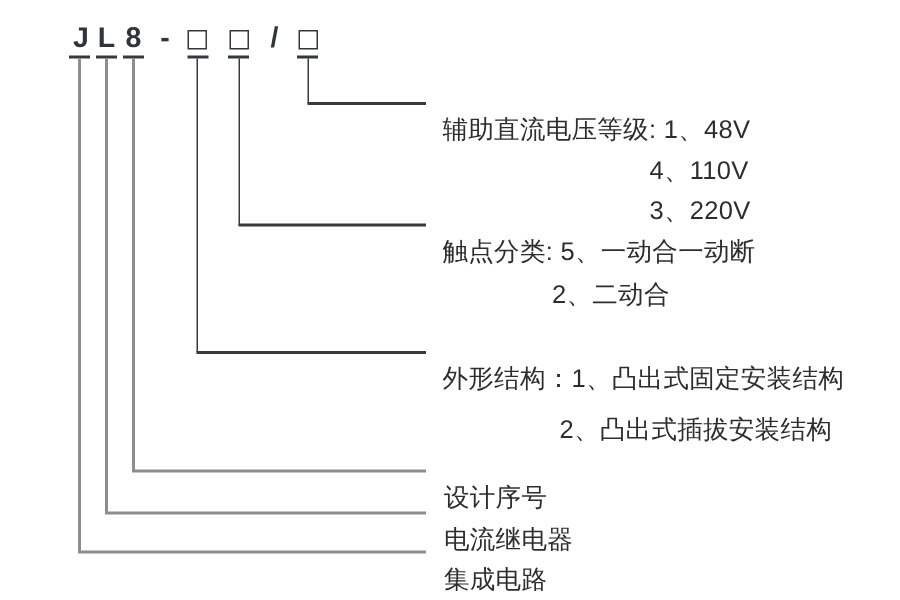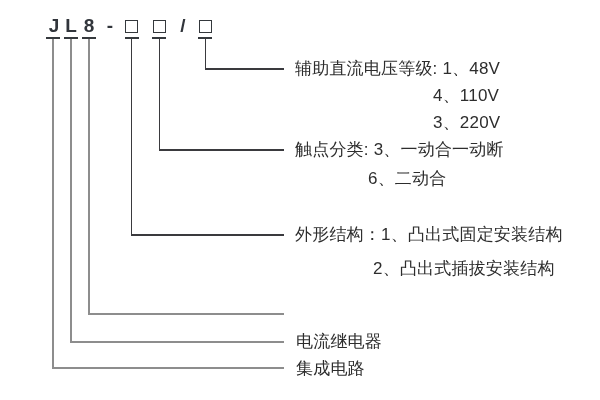--- a/index.html
+++ b/index.html
@@ -23,21 +23,21 @@
   }
   
   .vline,.hline{position:absolute;display:block;}
   .vline{width:1.5px;}
   .hline{height:1.5px;}
   .dark{background:#3a3a3e;}
   .gray{background:#8d8d8d;}
   
   .lbl{
     position:absolute;font-size:17px;line-height:20px;white-space:nowrap;
-    color:#2d2d2d;transform:translateY(-50%);letter-spacing:0.2px;
+    color:#2d2d2d;transform:translateY(-50%);letter-spacing:0.2px;margin-top:18px;
   }
 </style>
 </head>
 <body>
 
 <div class="canvas">
 
   <span class="code-ch" style="left:54px">J</span>
   <span class="code-ch" style="left:71px">L</span>
   <span class="code-ch" style="left:89px">8</span>
@@ -69,22 +69,23 @@
   <i class="vline gray" style="left:70px;top:39px;height:303px"></i>
   <i class="hline gray" style="left:70px;top:341px;width:214px"></i>
 
   <i class="vline gray" style="left:52px;top:39px;height:329px"></i>
   <i class="hline gray" style="left:52px;top:367px;width:232px"></i>
 
   <div class="lbl" style="left:295px;top:69px">辅助直流电压等级: 1、48V</div>
   <div class="lbl" style="left:433px;top:96px">4、110V</div>
   <div class="lbl" style="left:433px;top:123px">3、220V</div>
 
-  <div class="lbl" style="left:295px;top:150px">触点分类: 3、一动合一动断</div>
-  <div class="lbl" style="left:368px;top:179px">6、二动合</div>
+  <div class="lbl" style="left:295px;top:150px">触点分类: 5、一动合一动断</div>
+  <div class="lbl" style="left:368px;top:179px">2、二动合</div>
 
   <div class="lbl" style="left:295px;top:235px">外形结构：1、凸出式固定安装结构</div>
   <div class="lbl" style="left:373px;top:269px">2、凸出式插拔安装结构</div>
 
+  <div class="lbl" style="left:296px;top:314px">设计序号</div>
   <div class="lbl" style="left:296px;top:369px">集成电路</div>
   <div class="lbl" style="left:296px;top:342px">电流继电器</div>
 
 </div>
 
 </body></html>

